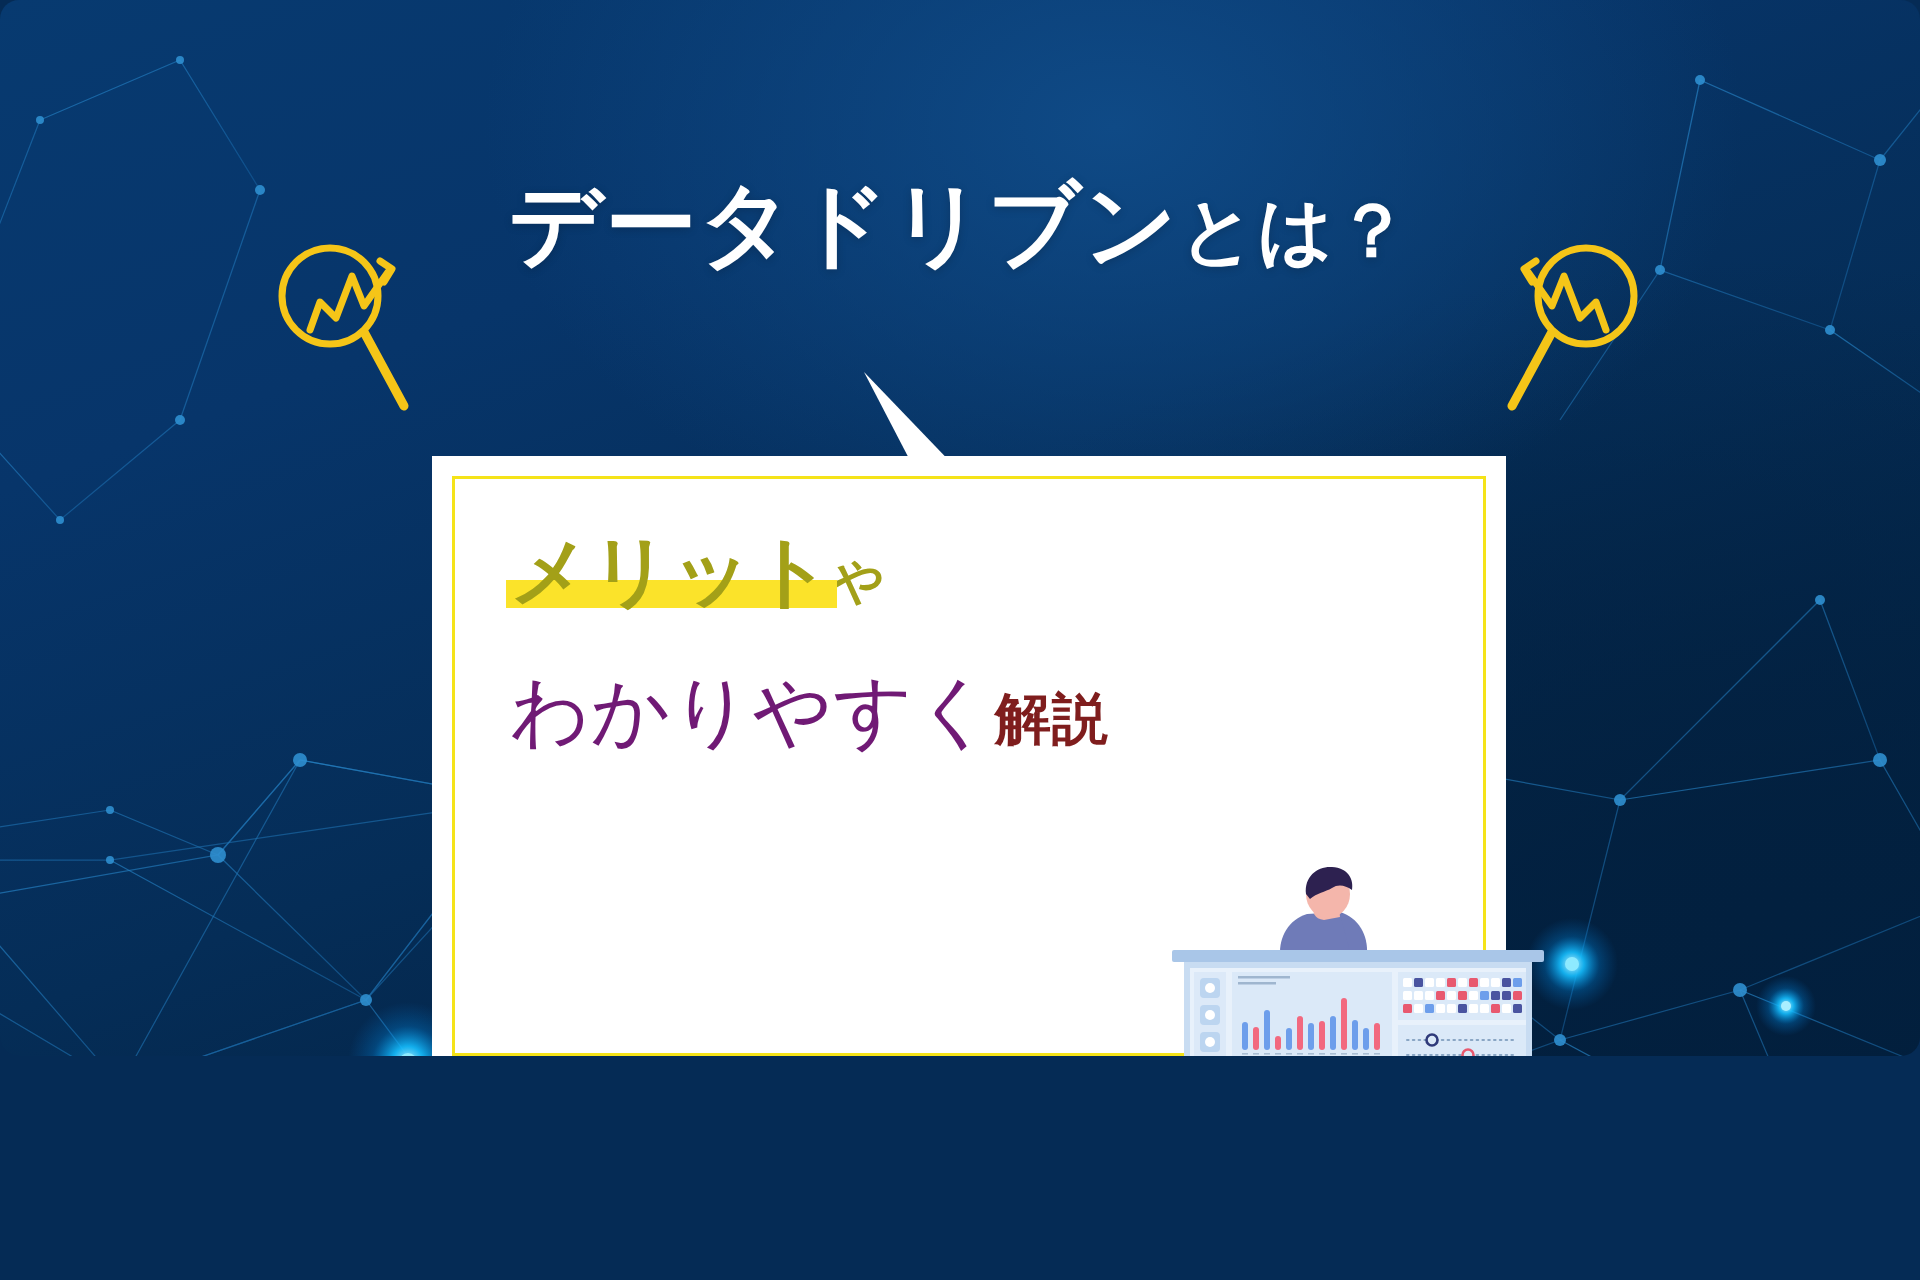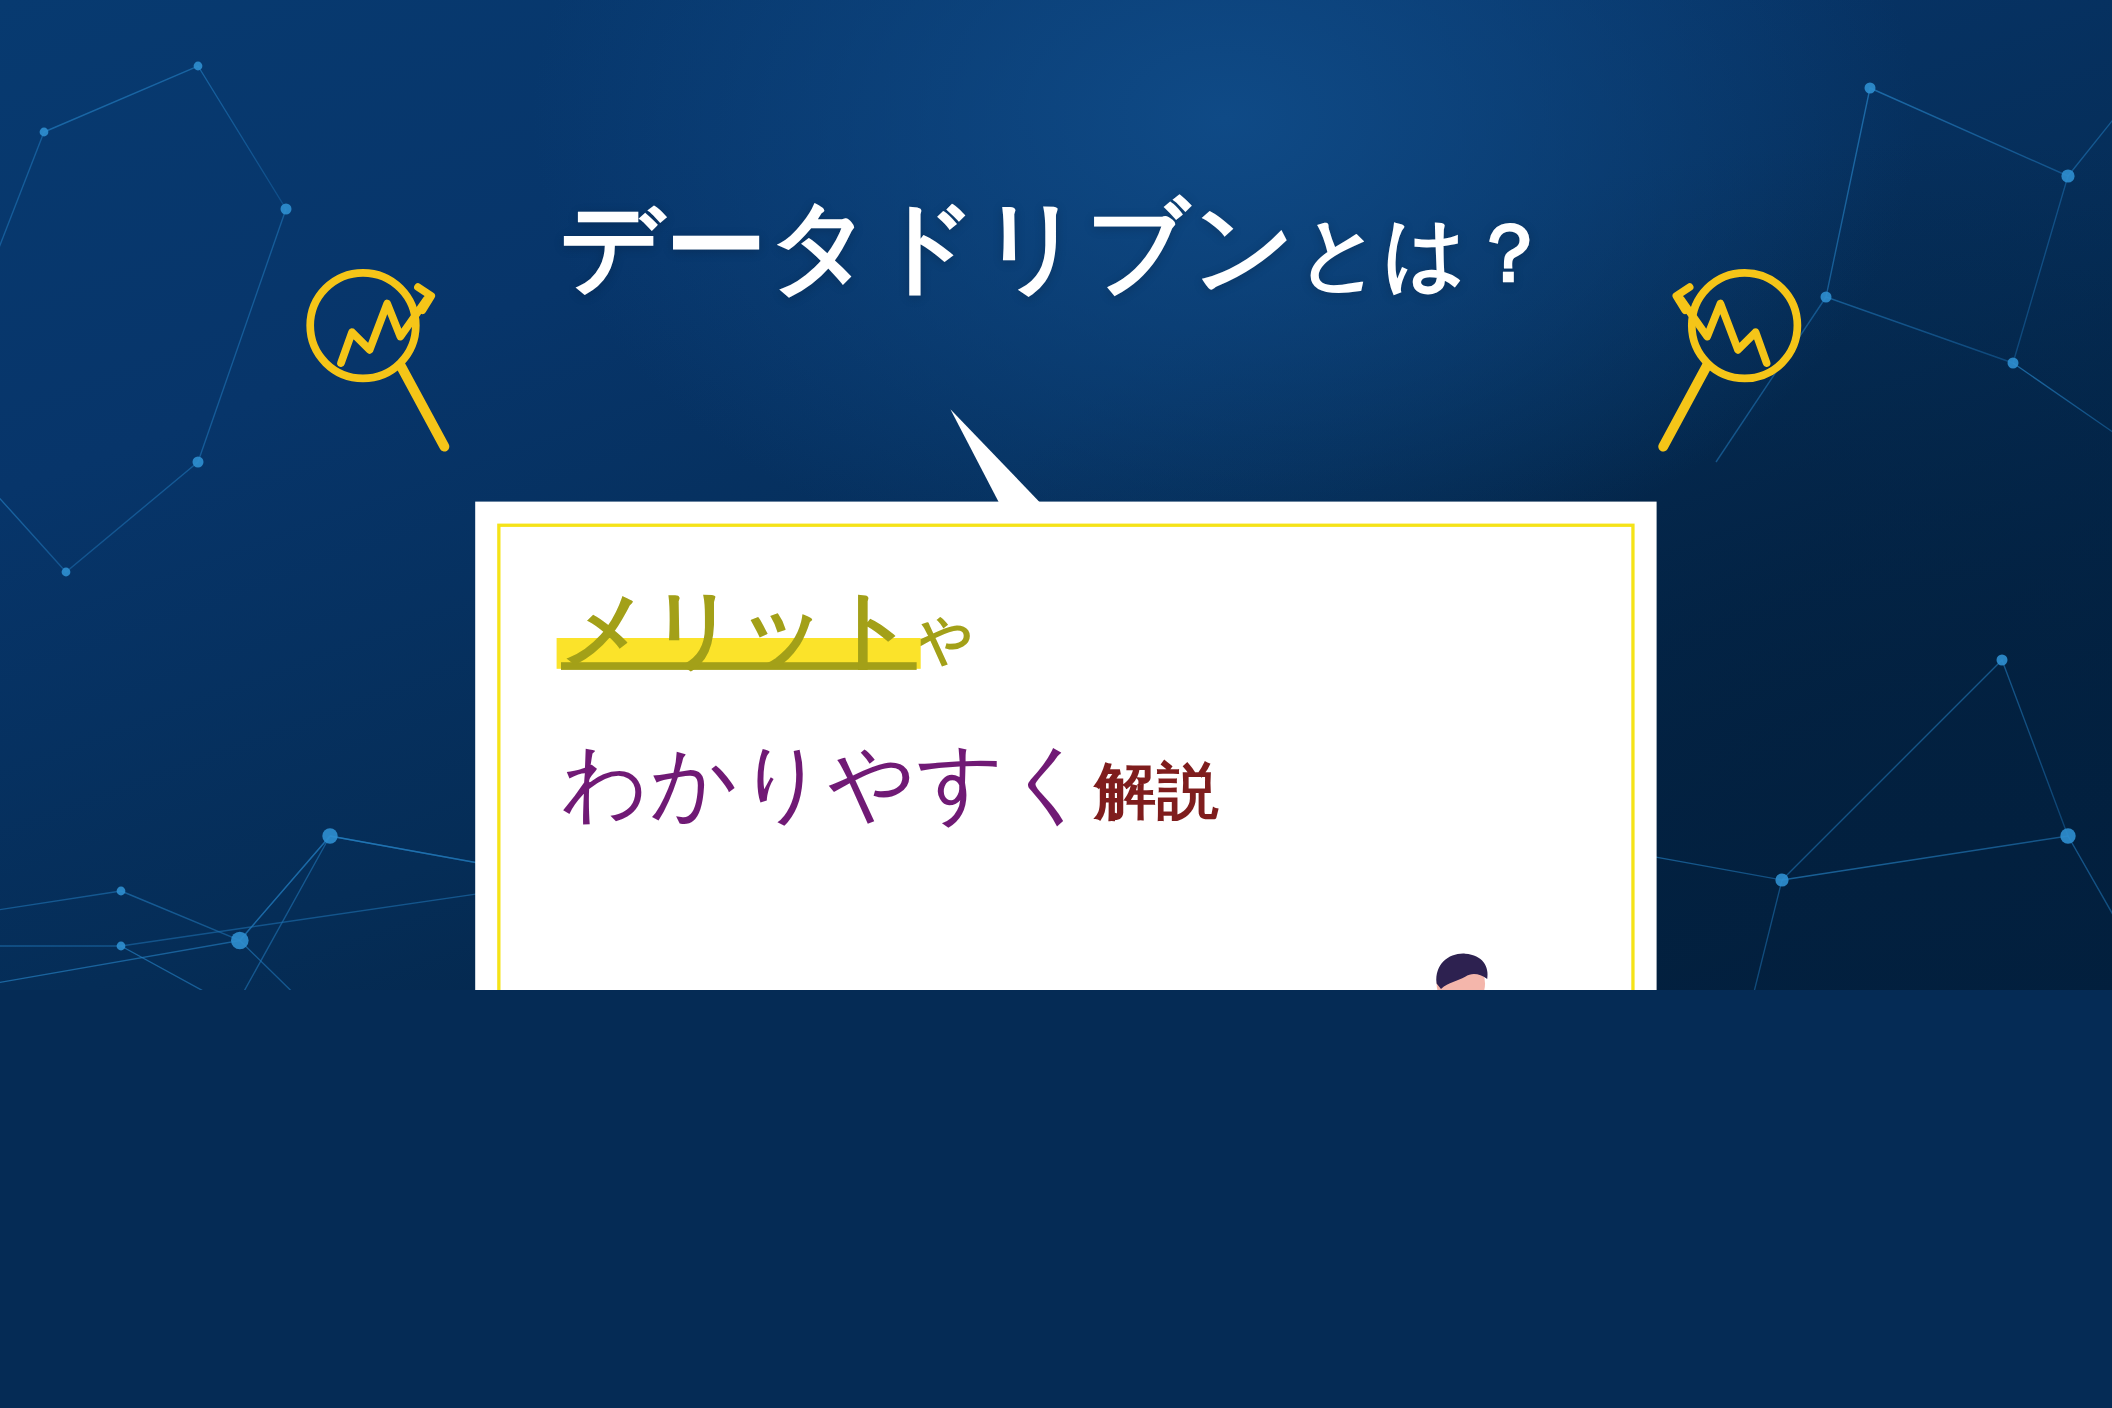--- a/index.html
+++ b/index.html
@@ -5,26 +5,27 @@
   * { margin:0; padding:0; box-sizing:border-box; }
   html, body { width:1920px; height:1280px; overflow:hidden; }
   body {
     font-family:"Liberation Sans", sans-serif;
     background:#052b55;
     position:relative;
   }
 
   
   .stage {
-    position:absolute; inset:0; width:1920px; height:900px;
+    position:absolute; inset:0; width:1920px; height:1056px;
     overflow:hidden;
     background:
       radial-gradient(ellipse 900px 620px at 58% 12%, #0f4a86 0%, rgba(15,74,134,0) 70%),
       radial-gradient(ellipse 1400px 900px at 92% 86%, #02203f 0%, rgba(2,32,63,0) 72%),
       linear-gradient(160deg, #073a70 0%, #07356a 28%, #052d57 58%, #021c37 100%);
+    border-radius: 19px;
   }
   .bg-net { position:absolute; inset:0; }
 
   
   .magnifier { position:absolute; }
   .mag-left  { left:258px;  top:228px; }
   .mag-right { left:1498px; top:228px; }
 
   
   .title {
@@ -69,21 +70,21 @@
   .line-1 { margin-top:8px; }
   .line-2 { margin-top:66px; }
   .line-3 { margin-top:62px; }
 
   .hl { position:relative; display:inline-block; }
   .hl > .hl-bar {
     position:absolute; left:-4px; right:-4px;
     bottom:2px; height:28px;
     background:#fbe32a; z-index:0;
   }
-  .hl > .hl-tx { position:relative; z-index:1;text-decoration:underline; }
+  .hl > .hl-tx { position:relative; z-index:1; }
 
   .tx-olive {
     color:#a3a018; font-weight:900; font-size:78px;
     letter-spacing:1px;
   }
   .tx-olive-sm {
     color:#a3a018; font-weight:900; font-size:50px;
     letter-spacing:1px;
   }
   .tx-orange {

